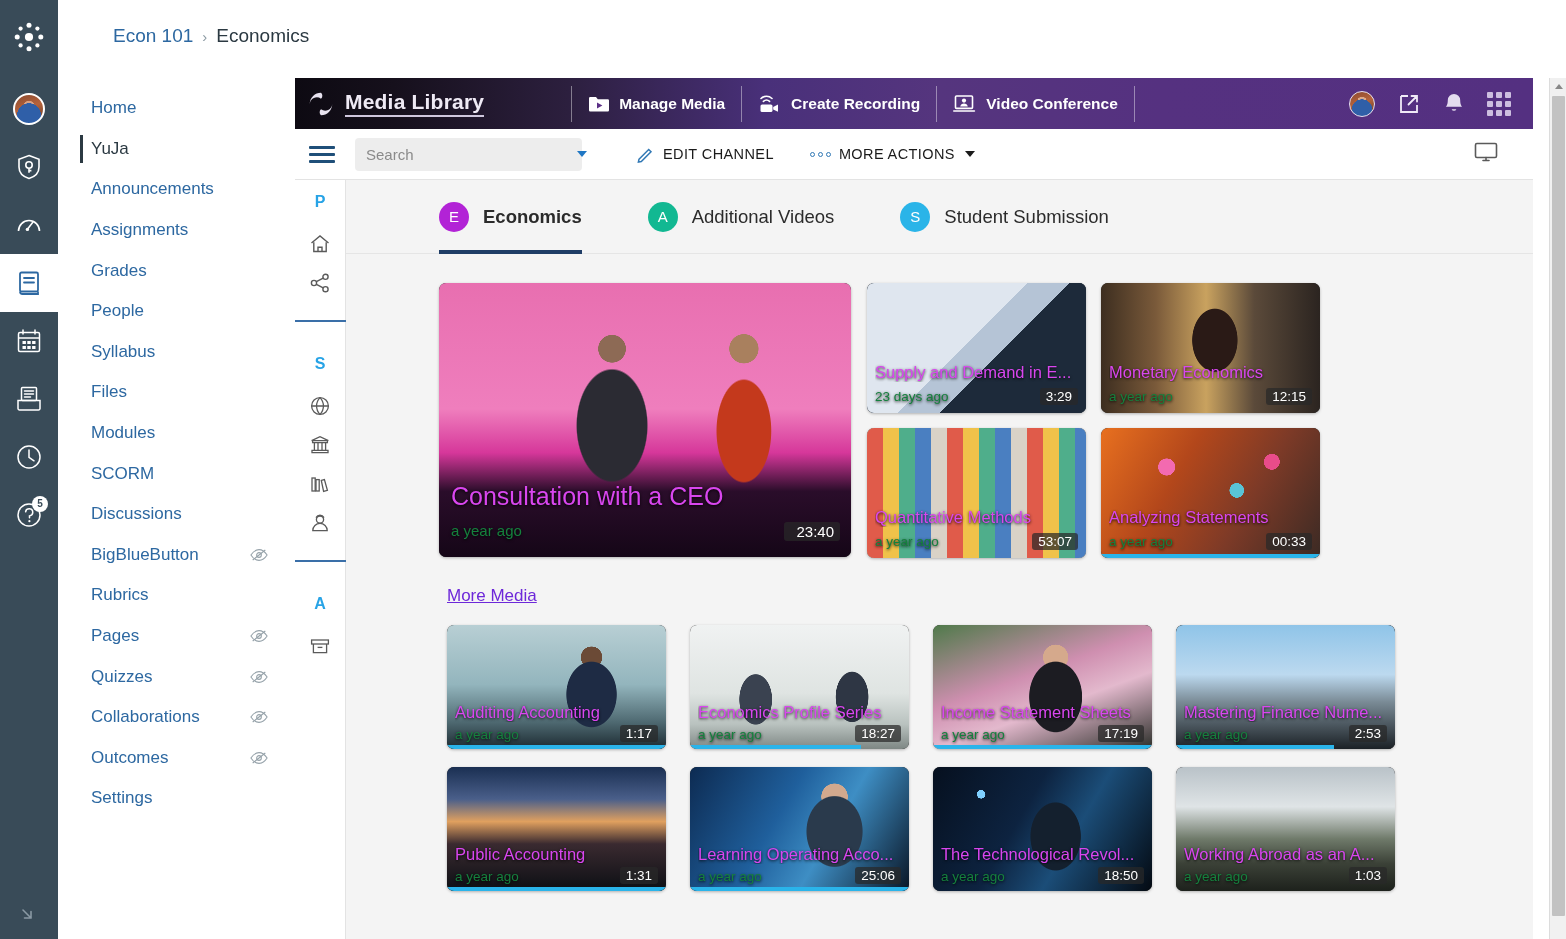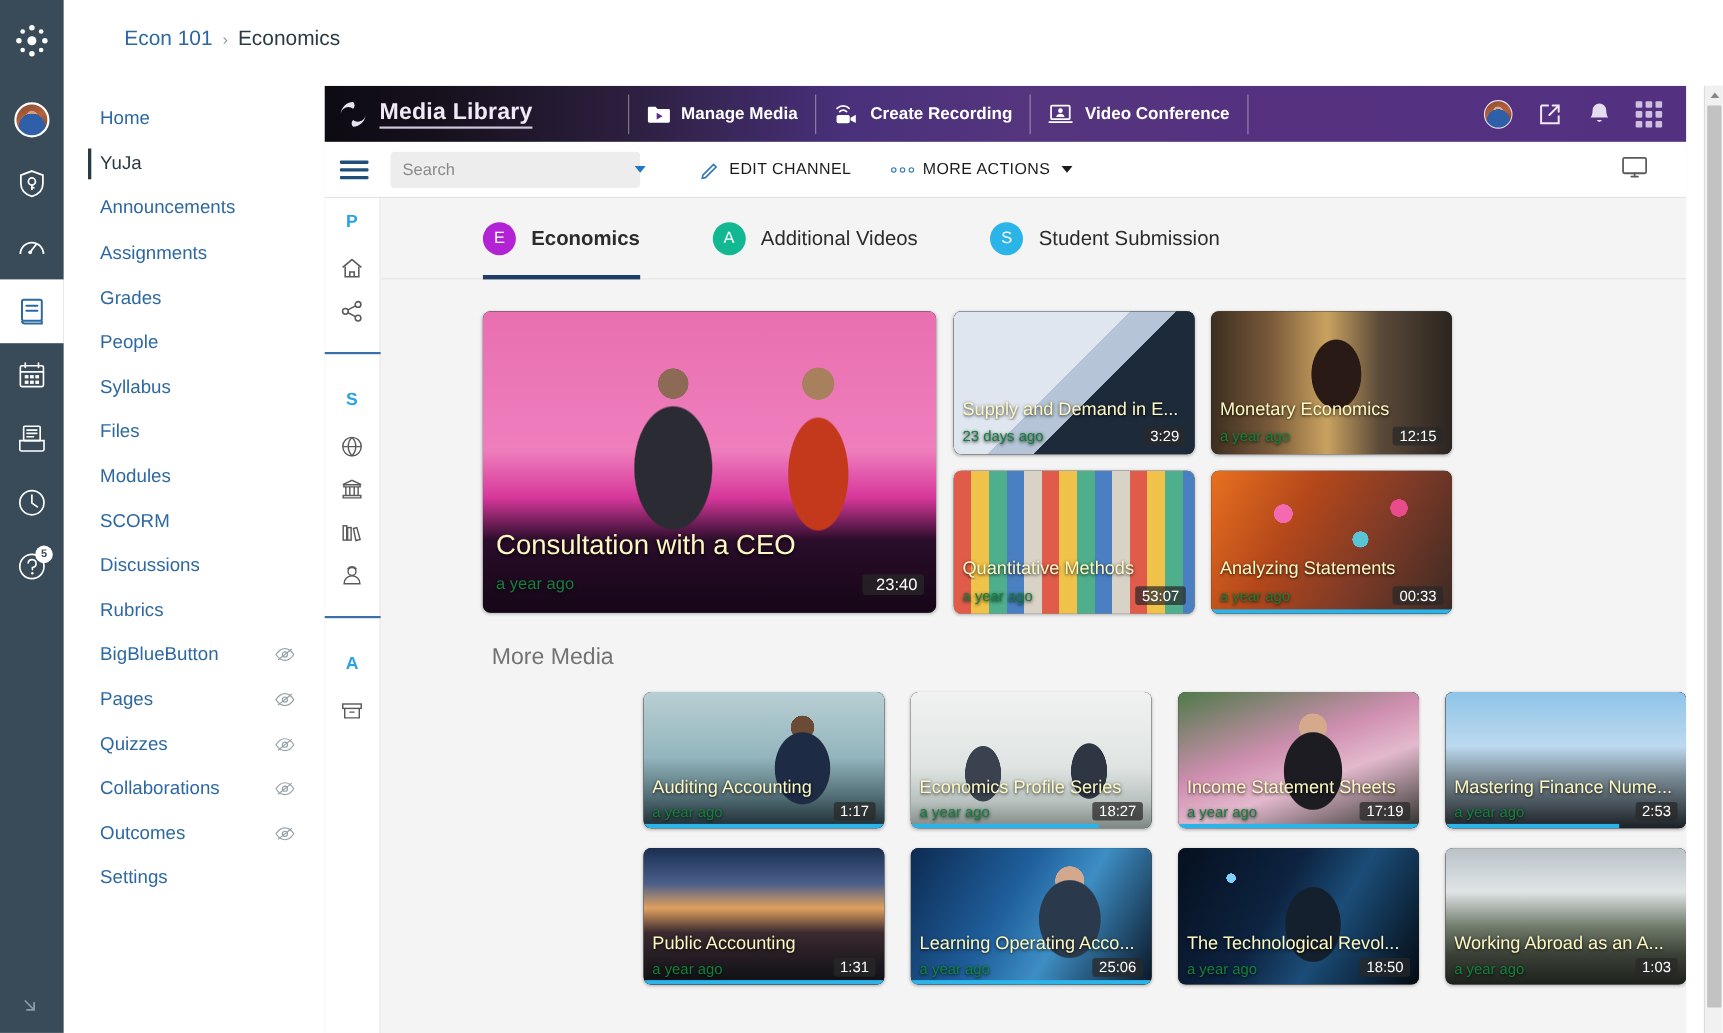--- a/index.html
+++ b/index.html
@@ -159,21 +159,21 @@
   
   .media-scroll { height: 685px; overflow: hidden; padding: 29px 0 0 93px; }
   .hero-row { display: flex; gap: 16px; }
   .card {
     position: relative; border-radius: 7px; overflow: hidden;
     background: #111; flex: 0 0 auto;
     box-shadow: 0 1px 3px rgba(0,0,0,.28);
   }
   .card .thumb { position: absolute; inset: 0; }
   .card .title {
-    position: absolute; left: 0; right: 0; color: #fef9c3;
+    position: absolute; left: 0; right: 0; color: #d946ef;
     font-weight: 400; text-shadow: 0 1px 3px rgba(0,0,0,.9);
     white-space: nowrap; overflow: hidden;
   }
   .card .meta {
     position: absolute; left: 0; color: #15803d; text-shadow: 0 1px 3px rgba(0,0,0,.9);
   }
   .card .dur {
     position: absolute; color: #fff; background: rgba(40,40,40,.72);
     border-radius: 3px; padding: 1px 6px;
   }
@@ -184,22 +184,22 @@
   .hero .meta { bottom: 18px; left: 12px; font-size: 15px; }
   .hero .dur { right: 11px; bottom: 16px; font-size: 15px; padding-left: 12px; }
 
   .small-grid { display: flex; flex-direction: column; gap: 15px; }
   .small-row { display: flex; gap: 15px; }
   .sm { width: 219px; height: 130px; }
   .sm .title { bottom: 31px; left: 8px; font-size: 16.5px; }
   .sm .meta { bottom: 9px; left: 8px; font-size: 13.5px; }
   .sm .dur { right: 8px; bottom: 8px; font-size: 13.5px; }
 
-  .section-title { font-size: 21px; color: #737373; margin: 28px 0 19px 8px; }
-  .more-grid { display: flex; flex-direction: column; gap: 18px; align-items: flex-end; }
+  .section-title { font-size: 17px; color: #6d28d9; margin: 28px 0 19px 8px; text-decoration: underline; }
+  .more-grid { display: flex; flex-direction: column; gap: 18px; }
   .more-row { display: flex; gap: 24px; padding-left: 8px; }
   .md { width: 219px; height: 124px; }
   .md .title { bottom: 27px; left: 8px; font-size: 16.5px; }
   .md .meta { bottom: 7px; left: 8px; font-size: 13.5px; }
   .md .dur { right: 8px; bottom: 7px; font-size: 13.5px; }
 
   
   .scroll-track { position: absolute; right: 0; top: 78px; width: 17px; height: 861px; background: #f1f1f1; border-left: 1px solid #dcdcdc; }
   .scroll-up { width: 17px; height: 17px; background: #f0f0f0; display:flex; align-items:center; justify-content:center; }
   .scroll-thumb { position: absolute; top: 18px; left: 2px; width: 13px; height: 820px; background: #c2c2c2; border-radius: 1px; }
@@ -380,29 +380,29 @@
         <div class="cn-item">
           <span>Modules</span>
         </div>
         <div class="cn-item">
           <span>SCORM</span>
         </div>
         <div class="cn-item">
           <span>Discussions</span>
         </div>
         <div class="cn-item">
-          <span>Rubrics</span>
-        </div>
-        <div class="cn-item">
           <span>BigBlueButton</span>
           <svg class="eye-icon" viewBox="0 0 20 14" fill="none" stroke="#5d707c" stroke-width="1.2">
             <path d="M1 7 C4 2.4 7 1 10 1 C13 1 16 2.4 19 7 C16 11.6 13 13 10 13 C7 13 4 11.6 1 7 Z"></path>
             <circle cx="10" cy="7" r="2.6"></circle>
             <path d="M3 12.6 L17 1.4" stroke-width="1.2"></path>
           </svg>
+        </div>
+        <div class="cn-item">
+          <span>Rubrics</span>
         </div>
         <div class="cn-item">
           <span>Pages</span>
           <svg class="eye-icon" viewBox="0 0 20 14" fill="none" stroke="#5d707c" stroke-width="1.2">
             <path d="M1 7 C4 2.4 7 1 10 1 C13 1 16 2.4 19 7 C16 11.6 13 13 10 13 C7 13 4 11.6 1 7 Z"></path>
             <circle cx="10" cy="7" r="2.6"></circle>
             <path d="M3 12.6 L17 1.4" stroke-width="1.2"></path>
           </svg>
         </div>
         <div class="cn-item">

